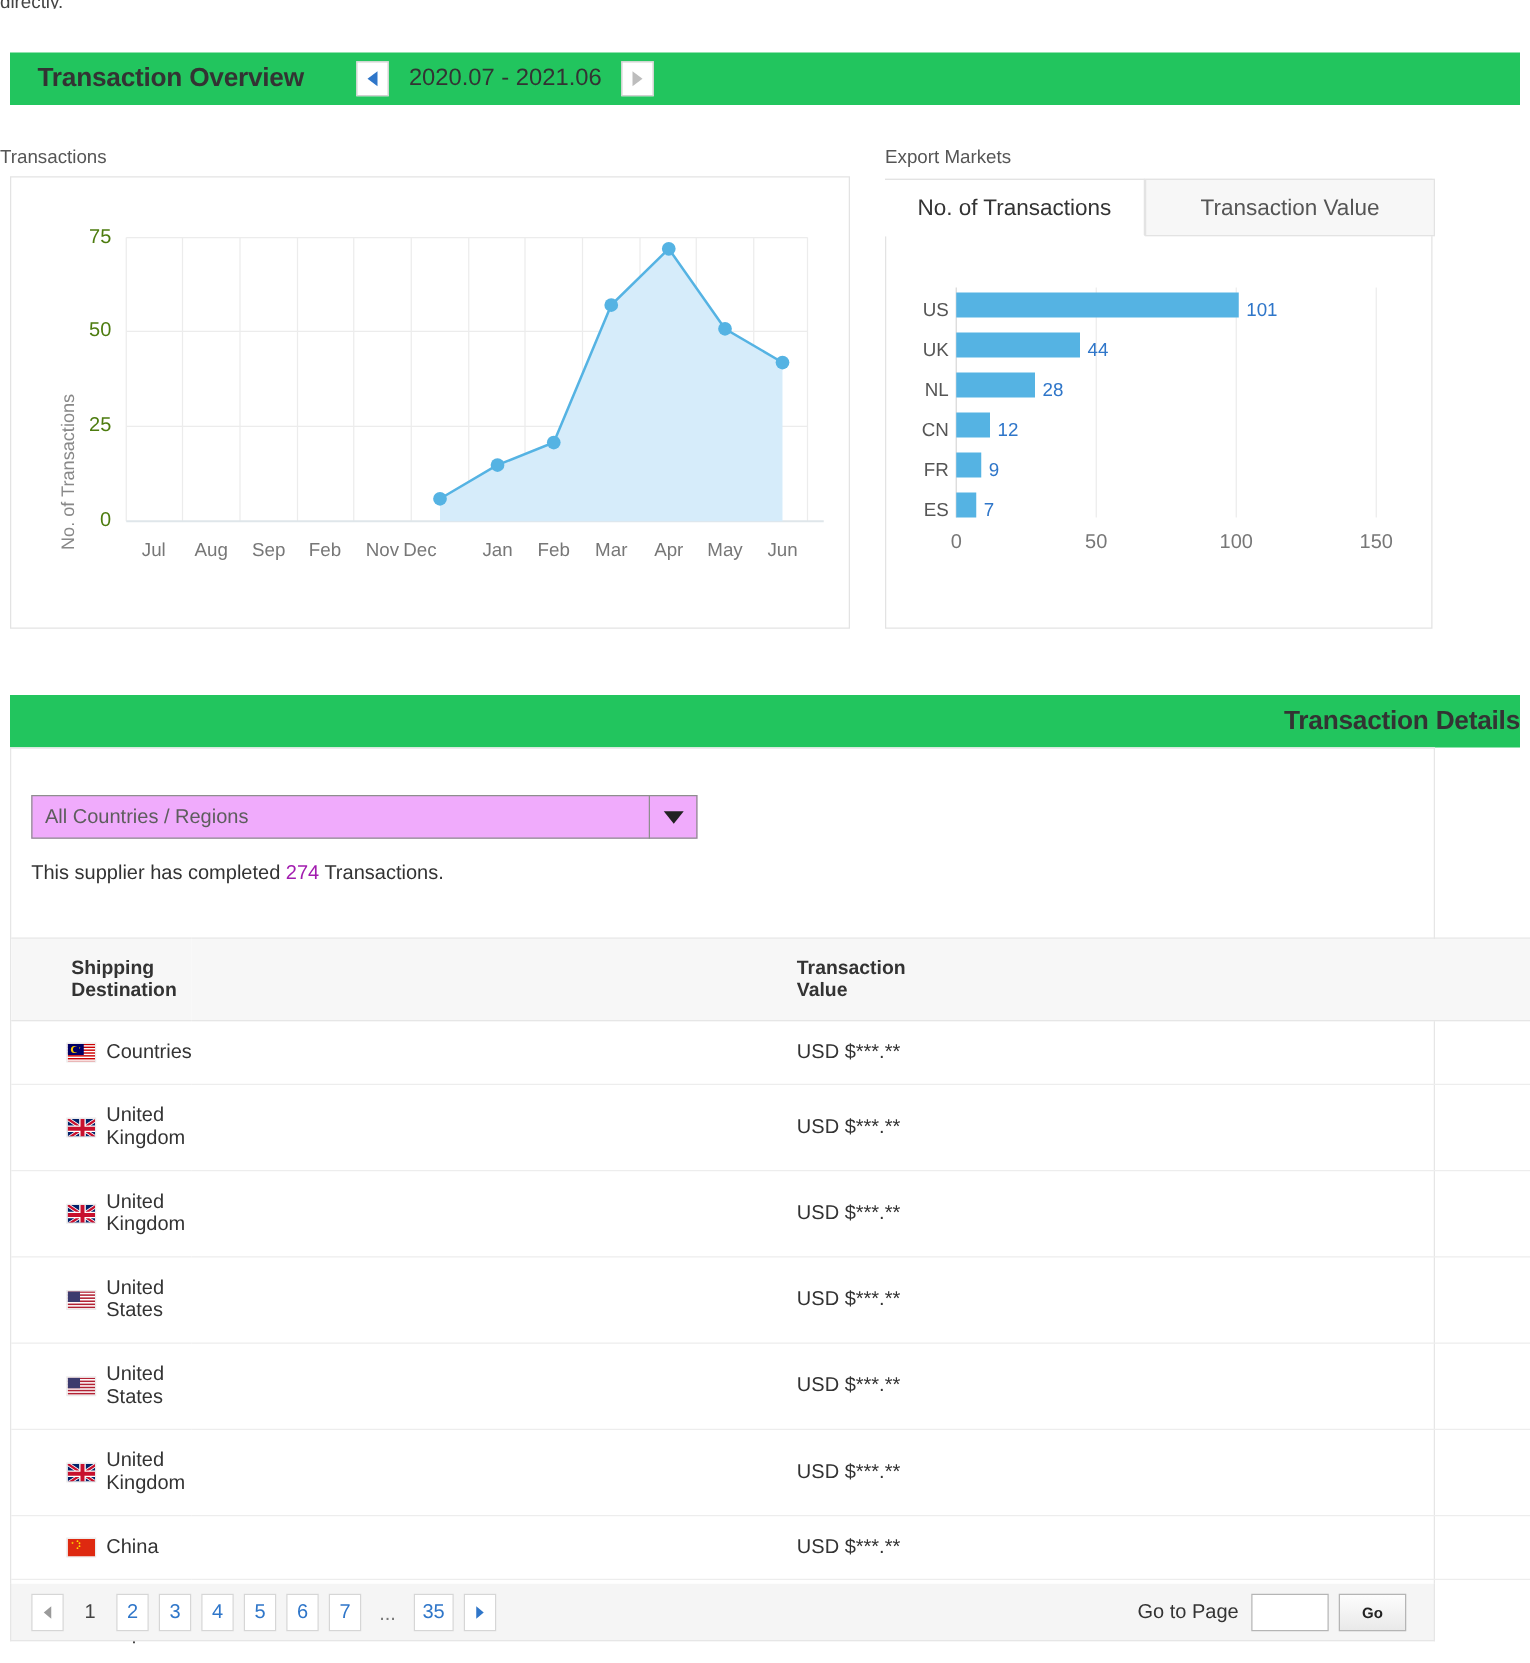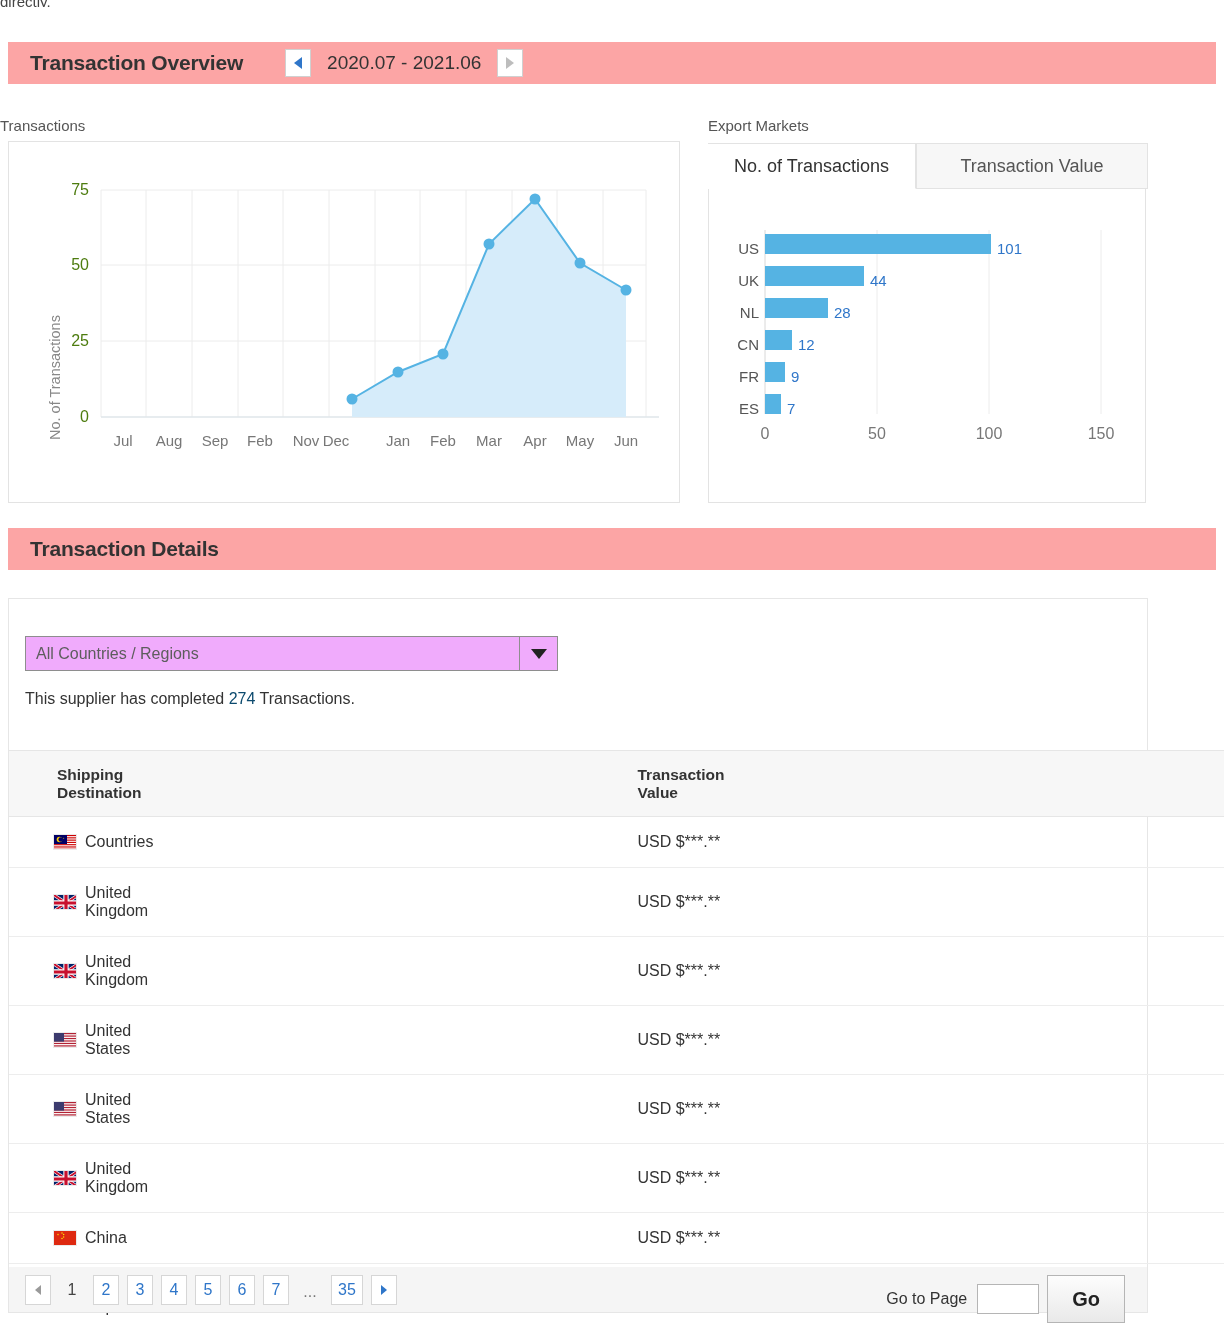--- a/index.html
+++ b/index.html
@@ -15,21 +15,21 @@
 
   
   .cutoff-text {
     position: absolute; left: 0; top: -7px;
     font-size: 15px; color: #444; height: 14px; overflow: hidden;
   }
 
   
   .section-bar {
     position: absolute; left: 8px; width: 1208px; height: 42px;
-    background: #fca5a5;
+    background: #22c55e;
     display: flex; align-items: center;
   }
   .section-title {
     font-size: 21px; font-weight: bold; color: #333;
     margin-left: 22px; letter-spacing: -0.2px;
   }
   .period-nav { display: flex; align-items: center; margin-left: 42px; }
   .nav-btn {
     width: 26px; height: 28px; border: 1px solid #d0d0d0; background: #fff;
     display: flex; align-items: center; justify-content: center;
@@ -115,21 +115,21 @@
     border-left: 1px solid #8e8e8e; display: flex; align-items: center; justify-content: center;
   }
   .caret-down {
     width: 0; height: 0;
     border-left: 8px solid transparent; border-right: 8px solid transparent;
     border-top: 10px solid #222;
   }
   .supplier-line {
     position: absolute; left: 16px; top: 91px; font-size: 16px; color: #333;
   }
-  .link-blue { color: #0c4a6e; }
+  .link-blue { color: #a21caf; }
 
   table.txn {
     position: absolute; left: 0; top: 151px; width: 1138px; border-collapse: collapse;
   }
   table.txn th {
     background: #f7f7f7; font-size: 15.5px; font-weight: bold; color: #333;
     text-align: left; padding: 15px 0 14px 0; border-bottom: 1px solid #e6e6e6;
     border-top: 1px solid #e6e6e6;
   }
   table.txn td {
@@ -177,23 +177,23 @@
   }
   .goto-wrap {
     position: absolute; right: 22px; top: 8px; display: flex; align-items: center;
   }
   .goto-label { font-size: 16px; color: #333; margin-right: 10px; }
   .goto-input {
     width: 62px; height: 30px; border: 1px solid #b5b5b5; background: #fff;
     font-size: 15px; padding: 0 6px; font-family: "Liberation Sans", sans-serif;
   }
   .goto-btn {
-    margin-left: 8px; height: 48px; min-width: 54px; padding: 0 24px;
+    margin-left: 8px; height: 30px; min-width: 54px; padding: 0 0;
     border: 1px solid #b5b5b5; background: linear-gradient(#fdfdfd,#e9e9e9);
-    font-size: 20px; font-weight: bold; color: #222; cursor: pointer;
+    font-size: 12px; font-weight: bold; color: #222; cursor: pointer;
     font-family: "Liberation Sans", sans-serif;
   }
 </style>
 </head>
 <body>
 
 <div class="page">
 
   <div class="cutoff-text">directly.</div>
 
@@ -313,21 +313,21 @@
     <div class="bar-val" style="left:89px;  top:192px;">12</div>
     <div class="bar-val" style="left:82px;  top:224px;">9</div>
     <div class="bar-val" style="left:78px;  top:256px;">7</div>
 
     <div class="bar-xtick" style="left:34px;  top:281px;">0</div>
     <div class="bar-xtick" style="left:146px; top:281px;">50</div>
     <div class="bar-xtick" style="left:258px; top:281px;">100</div>
     <div class="bar-xtick" style="left:370px; top:281px;">150</div>
   </div>
 
-  <div class="section-bar" style="top:528px;">
+  <div class="section-bar" style="top:556px;justify-content:flex-end;">
     <div class="section-title">Transaction Details</div>
   </div>
 
   <div class="details-card">
 
     <div class="select-box">
       <div class="select-text">All Countries / Regions</div>
       <div class="select-arrow">
         <div class="caret-down"></div>
       </div>

